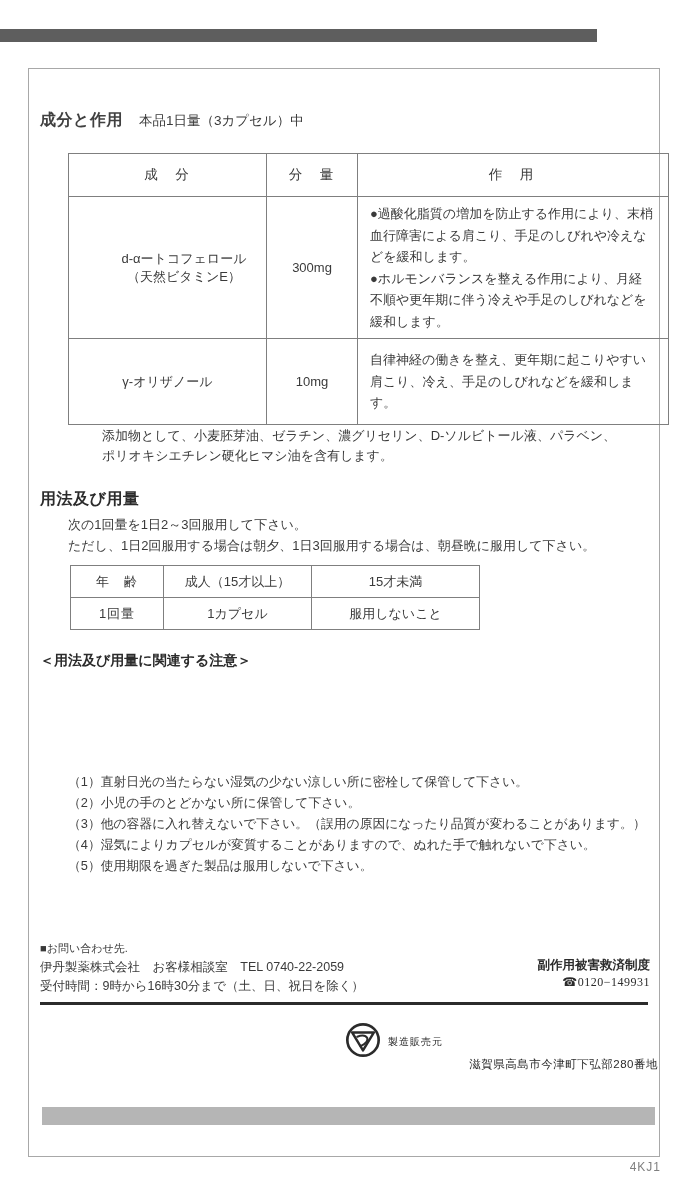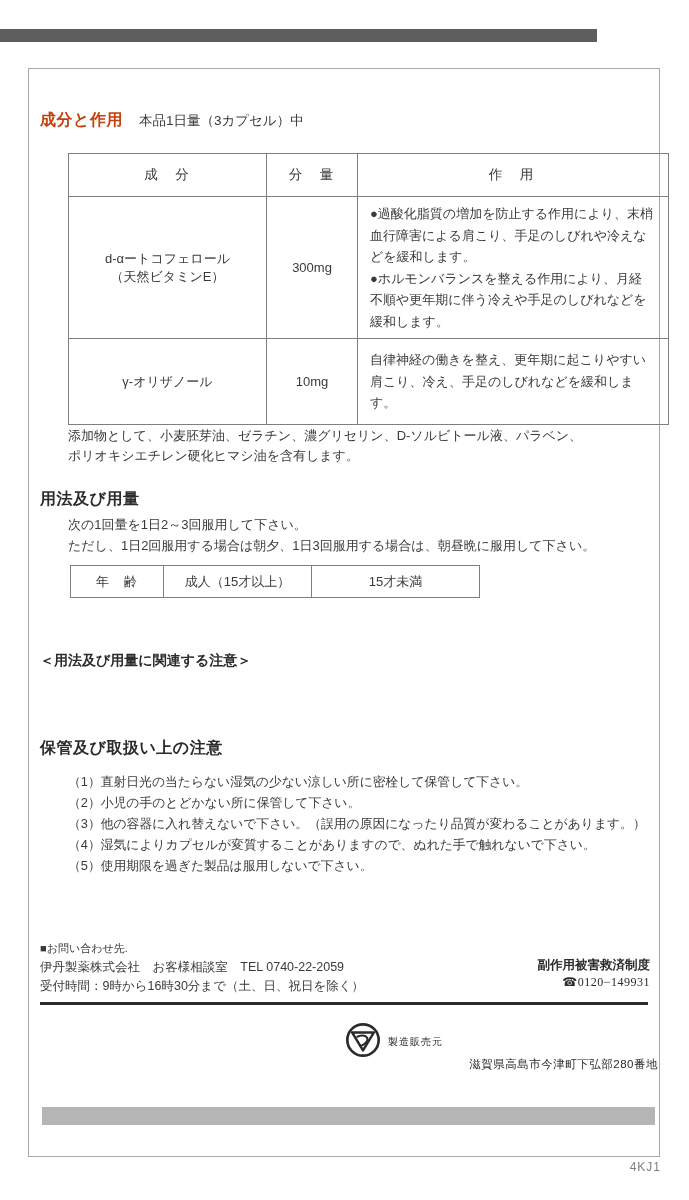--- a/index.html
+++ b/index.html
@@ -5,33 +5,33 @@
   html,body{margin:0;padding:0;background:#fff;}
   .page{
     position:relative;width:689px;height:1200px;background:#ffffff;
     font-family:"Liberation Sans","DejaVu Sans",sans-serif;
     color:#3a3a3a;overflow:hidden;
   }
   .top-bar{position:absolute;left:0;top:29px;width:597px;height:13px;background:#5e5e5e;}
   .sheet{position:absolute;left:28px;top:68px;width:630px;height:1087px;border:1px solid #a8a8a8;background:#fff;}
   .abs{position:absolute;}
   .sec-head{display:flex;align-items:baseline;gap:16px;}
-  .sec-head .t{font-size:16px;font-weight:bold;color:#c2410c;letter-spacing:.5px;}
+  .sec-head .t{font-size:16px;font-weight:bold;color:#404040;letter-spacing:.5px;}
   .sec-head .s{font-size:13.5px;color:#3a3a3a;}
   h2.plain{margin:0;font-size:16px;font-weight:bold;color:#2b2b2b;letter-spacing:.5px;}
   .body-text{font-size:13px;line-height:20px;color:#3a3a3a;}
   table.ing{border-collapse:collapse;table-layout:fixed;width:567px;}
   table.ing td{border:1px solid #7f7f7f;font-size:13px;color:#3a3a3a;}
   table.ing .c0{width:195px;text-align:center;}
   table.ing .c1{width:88px;text-align:center;}
   table.ing .c2{width:284px;text-align:left;padding:6px 14px 6px 12px;line-height:21.5px;}
   table.ing tr.hd td{height:30px;text-align:center;font-size:13.5px;letter-spacing:2px;font-family:Liberation Serif, serif;}
   table.ing tr.r1{height:139px;}
   table.ing tr.r2{height:86px;}
-  .preline{white-space:pre-line;}
+  .preline{white-space:pre-line;padding-left:34px;}
   table.dose{border-collapse:collapse;table-layout:fixed;width:400px;}
   table.dose td{border:1px solid #7f7f7f;font-size:13px;color:#3a3a3a;text-align:center;height:29px;}
   table.dose .d0{width:90px;letter-spacing:1px;}
   table.dose .d1{width:145px;}
   table.dose .d2{width:165px;}
   .caution-title{font-size:14px;font-weight:bold;color:#2b2b2b;}
   .list-line{font-size:12.8px;line-height:21px;color:#3a3a3a;white-space:nowrap;}
   .contact-small{font-size:11px;color:#3a3a3a;}
   .contact-line{font-size:12.5px;color:#3a3a3a;}
   .relief-label{font-size:12.5px;font-weight:bold;color:#2b2b2b;text-align:right;}
@@ -88,26 +88,30 @@
     <div class="body-text" style="line-height:21px;">ただし、1日2回服用する場合は朝夕、1日3回服用する場合は、朝昼晩に服用して下さい。</div>
   </div>
 
   <table class="dose abs" style="left:70px;top:565px;">
     <tbody>
         <tr>
       <td class="d0">年　齢</td>
       <td class="d1">成人（15才以上）</td>
       <td class="d2">15才未満</td>
     </tr>
+    <tr>
+      <td class="d0">1回量</td>
+      <td class="d1">1カプセル</td>
+      <td class="d2">服用しないこと</td>
+    </tr>
   </tbody>
     </table>
 
   <div class="abs caution-title" style="left:40px;top:652px;">＜用法及び用量に関連する注意＞</div>
 
-  <h2 class="plain abs" style="left:40px;top:738px;">保管及び取扱い上の注意</h2>
   <div class="abs" style="left:68px;top:771px;">
     <div class="list-line">（1）直射日光の当たらない湿気の少ない涼しい所に密栓して保管して下さい。</div>
     <div class="list-line">（2）小児の手のとどかない所に保管して下さい。</div>
     <div class="list-line">（3）他の容器に入れ替えないで下さい。（誤用の原因になったり品質が変わることがあります。）</div>
     <div class="list-line">（4）湿気によりカプセルが変質することがありますので、ぬれた手で触れないで下さい。</div>
     <div class="list-line">（5）使用期限を過ぎた製品は服用しないで下さい。</div>
   </div>
 
   <div class="abs contact-small" style="left:40px;top:941px;">■お問い合わせ先.</div>
   <div class="abs contact-line" style="left:40px;top:959px;">伊丹製薬株式会社　お客様相談室　TEL 0740-22-2059</div>

